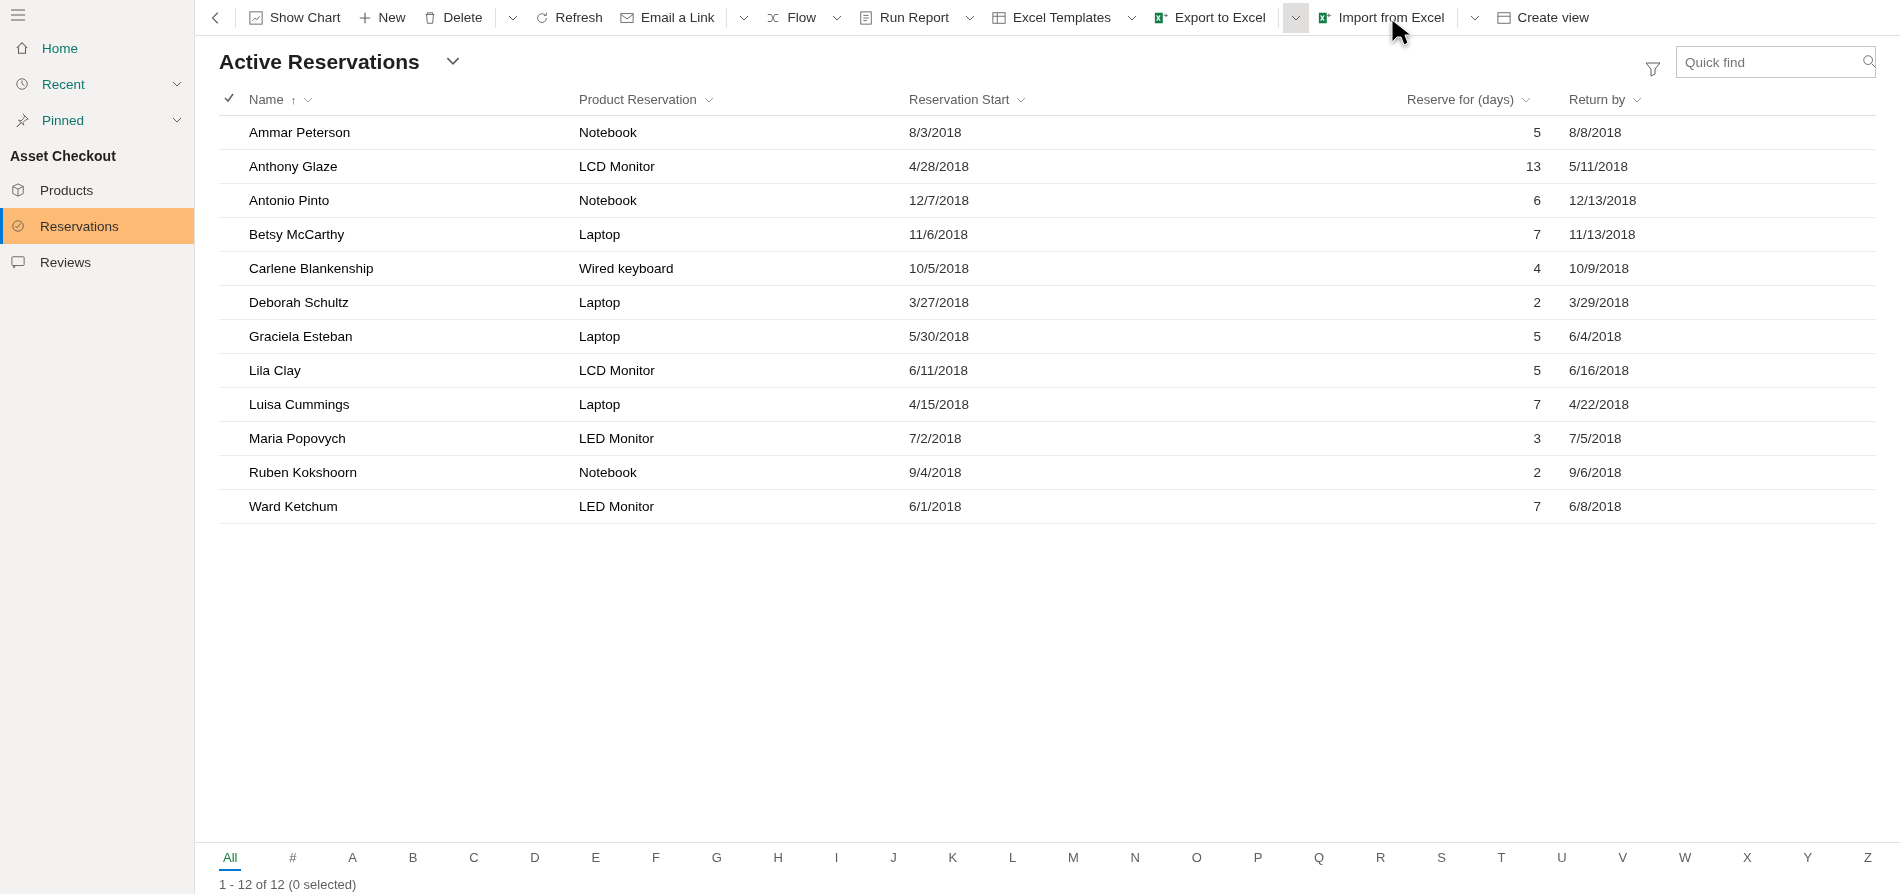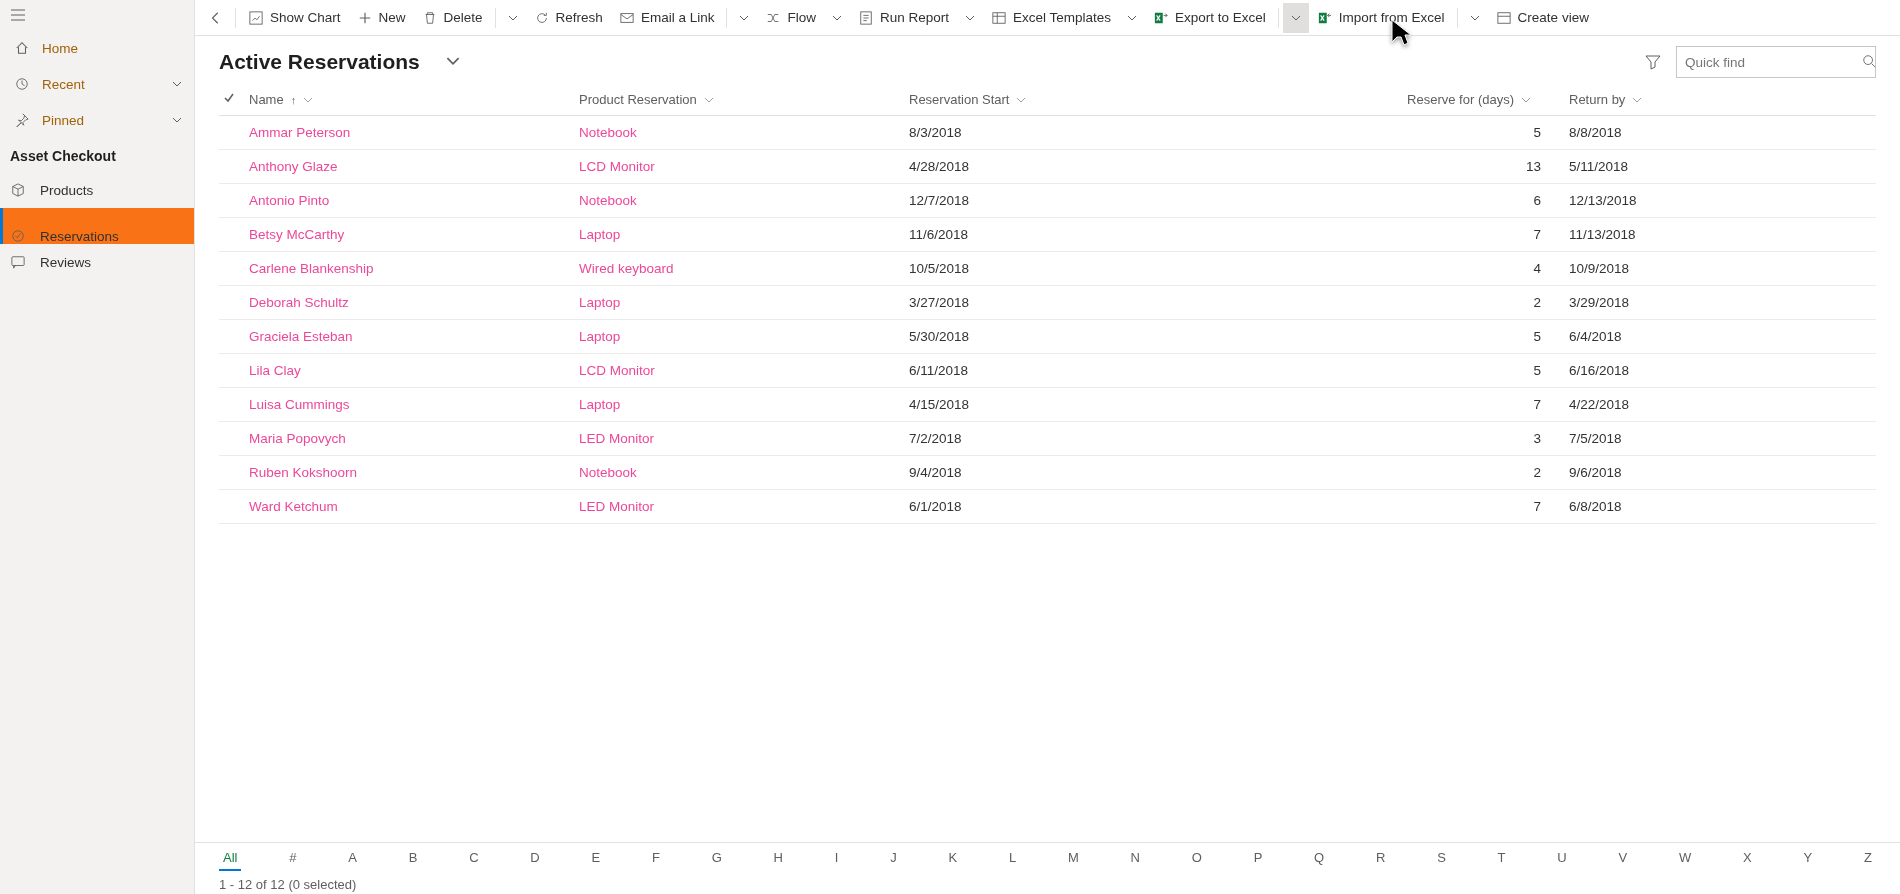--- a/index.html
+++ b/index.html
@@ -4,60 +4,60 @@
 <style>
 * { box-sizing: border-box; margin: 0; padding: 0; }
 body { font-family: "Segoe UI", Arial, sans-serif; font-size: 13px; color: #333; background: #fff; overflow: hidden; }
 
 .app { display: flex; height: 894px; width: 1900px; position: relative; }
 
 
 .sidebar { width: 195px; background: #f3f2f1; border-right: 1px solid #e1e1e1; display: flex; flex-direction: column; padding-top: 0; }
 .hamburger { height: 30px; display: flex; align-items: center; padding-left: 10px; cursor: pointer; }
 .hamburger svg { width: 16px; height: 16px; }
-.side-item { height: 36px; display: flex; align-items: center; padding: 0 14px; cursor: pointer; color: #a16207; font-size: 13.5px; position: relative; }
+.side-item { height: 36px; display: flex; align-items: center; padding: 0 14px; cursor: pointer; color: #0f766e; font-size: 13.5px; position: relative; }
 .side-item .icon { width: 16px; height: 16px; display: flex; align-items: center; justify-content: center; margin-right: 12px; color: #605e5c; }
 .side-item .chev { position: absolute; right: 12px; color: #605e5c; }
 .side-section-title { font-size: 14px; font-weight: 600; padding: 10px 10px 8px 10px; color: #201f1e; }
 .side-area-item { height: 36px; display: flex; align-items: center; padding: 0 14px 0 10px; cursor: pointer; color: #323130; font-size: 13.5px; position: relative; }
-.side-area-item.active { background: #f97316; align-items: flex-end; }
+.side-area-item.active { background: #fdba74; }
 .side-area-item.active::before { content: ""; position: absolute; left: 0; top: 0; bottom: 0; width: 3px; background: #0078d4; }
 .side-area-item .icon { width: 16px; height: 16px; display: flex; align-items: center; justify-content: center; margin-right: 14px; color: #605e5c; }
 
 
 .main { flex: 1; display: flex; flex-direction: column; background: #fff; min-width: 0; }
 
 
 .cmdbar { height: 36px; display: flex; align-items: center; padding: 4px 6px; border-bottom: 1px solid #e1e1e1; gap: 0; }
 .cmdbar .back-btn { width: 30px; height: 30px; display: flex; align-items: center; justify-content: center; cursor: pointer; color: #605e5c; }
 .cmdbar .sep { width: 1px; height: 20px; background: #e1e1e1; margin: 0 4px; }
 .cmd { height: 30px; display: flex; align-items: center; padding: 0 8px; cursor: pointer; color: #323130; white-space: nowrap; font-size: 13.5px; }
 .cmd .cmd-icon { width: 16px; height: 16px; display: flex; align-items: center; justify-content: center; margin-right: 6px; color: #605e5c; }
 .cmd-chev { width: 26px; height: 30px; display: flex; align-items: center; justify-content: center; cursor: pointer; color: #605e5c; }
 .cmd-chev.hovered { background: #e1dfdd; }
 
 
 .subheader { display: flex; align-items: center; justify-content: space-between; padding: 10px 24px 6px 24px; }
 .view-title { display: flex; align-items: center; gap: 26px; font-size: 21px; font-weight: 600; color: #201f1e; cursor: pointer; }
 .view-title .chev-d { color: #605e5c; font-size: 14px; }
-.subheader-right { display: flex; align-items: center; gap: 14px; }
+.subheader-right { display: flex; align-items: flex-end; gap: 14px; }
 .funnel { width: 18px; height: 18px; color: #605e5c; cursor: pointer; display: flex; align-items: center; justify-content: center; }
 .search-wrap { width: 200px; height: 32px; border: 1px solid #c8c6c4; display: flex; align-items: center; padding: 0 8px; }
 .search-wrap input { flex: 1; border: none; outline: none; font-size: 13.5px; color: #605e5c; background: transparent; }
 .search-wrap .sico { color: #605e5c; }
 
 
 .grid-wrap { flex: 1; padding: 0 24px; overflow: auto; }
 table.grid { width: 100%; border-collapse: collapse; table-layout: fixed; }
 table.grid th { text-align: left; font-weight: 400; font-size: 13px; color: #605e5c; padding: 8px 10px 8px 0; border-bottom: 1px solid #e1e1e1; white-space: nowrap; }
 table.grid th.sel-col, table.grid td.sel-col { width: 30px; text-align: center; padding-left: 0; }
 table.grid th .hcont { display: flex; align-items: center; gap: 7px; cursor: pointer; }
 table.grid th.num .hcont { justify-content: flex-end; padding-right: 28px; }
 table.grid td { padding: 9px 10px 9px 0; border-bottom: 1px solid #edebe9; font-size: 13.5px; vertical-align: middle; }
-table.grid td.link a { color: #ec4899; text-decoration: none; cursor: pointer; }
+table.grid td.link a { color: #000000; text-decoration: none; cursor: pointer; }
 table.grid td.num { text-align: right; padding-right: 28px; }
 col.c-sel { width: 30px; }
 col.c-name { width: 330px; }
 col.c-prod { width: 330px; }
 col.c-start { width: 330px; }
 col.c-days { width: 330px; }
 col.c-ret { }
 
 
 .alpha-bar { height: 32px; display: flex; align-items: center; padding: 0 24px; border-top: 1px solid #e1e1e1; gap: 0; justify-content: space-between; }

